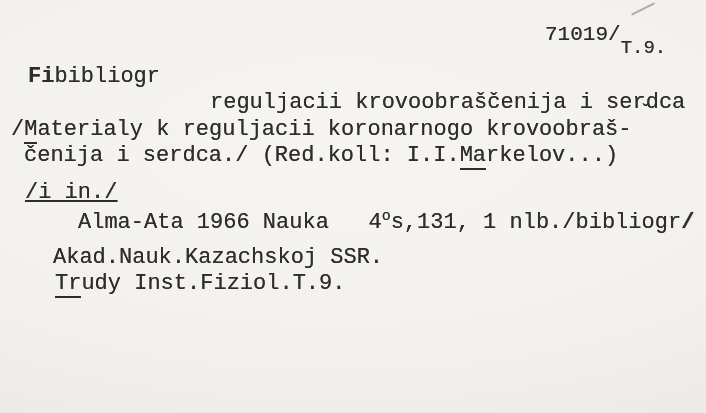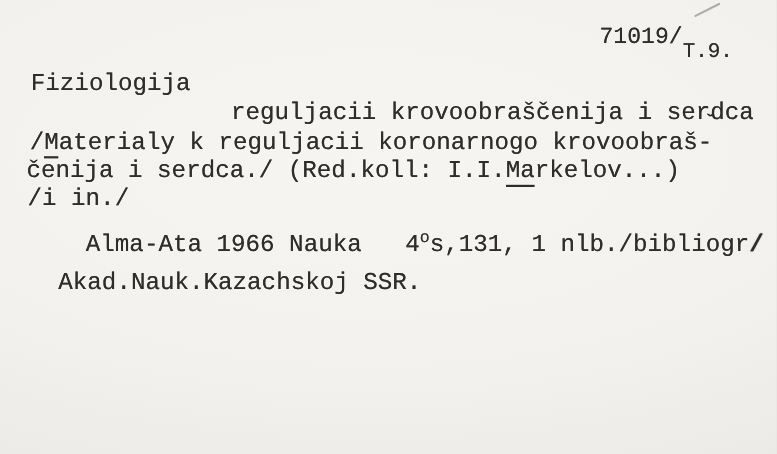--- a/index.html
+++ b/index.html
@@ -31,21 +31,21 @@
     text-shadow: 0 0 0.6px rgba(46,45,42,0.75);
     text-align: right;
   }
   .callnum { font-size: 21px; }
   .vol {
     display: inline-block;
     position: relative;
     top: 13px;
     font-size: 19px;
   }
-  .dk { font-weight: 400; }           
+  .dk { font-weight: 700; }           
   .heavy { font-weight: 700; text-shadow: 0 0 1px rgba(46,45,42,0.9); }
   .u {
     border-bottom: 2px solid currentColor;
     padding-bottom: 0px;
   }
   .rel { position: relative; display: inline-block; }
   .below-mark {
     position: absolute;
     left: 50%;
     top: 17px;
@@ -74,28 +74,29 @@
 </style>
 </head>
 <body>
 
 <div class="scan">
 
   <div class="pencil-mark"></div>
 
   <div class="line callnum" style="left:545px; top:22px;"><span>71019/</span><span class="vol">T.9.</span></div>
 
-  <div class="line" style="left:28px; top:64px;"><span class="dk">Fi</span><span>ziologija</span></div>
+  <div class="line" style="left:28px; top:64px;"><span class="dk">Fi</span><span>bibliogr</span></div>
 
   <div class="line" style="left:210px; top:90px;"><span>reguljacii krovoobraščenija i se</span><span class="rel"><span>rd</span><span class="below-mark">ˇ</span></span><span>ca</span></div>
 
-  <div class="line" style="left:27px; top:117px;"><span>/</span><span class="u">M</span><span>aterialy k reguljacii koronarnogo krovoobraš-</span></div>
+  <div class="line" style="left:11px; top:117px;"><span>/</span><span class="u">M</span><span>aterialy k reguljacii koronarnogo krovoobraš-</span></div>
 
   <div class="line" style="left:24px; top:143px;"><span>čenija i serdca./ (Red.koll: I.I.</span><span class="u">Ma</span><span>rkelov...)</span></div>
 
-  <div class="line" style="left:25px; top:168px;">/i in./</div>
+  <div class="line" style="left:25px; top:180px;text-decoration:underline;">/i in./</div>
 
   <div class="line" style="left:78px; top:210px;"><span>Alma-Ata 1966 Nauka   4</span><span class="sup">o</span><span>s,131, 1 nlb./bibliogr</span><span class="heavy">/</span></div>
 
   <div class="line" style="left:53px; top:245px;">Akad.Nauk.Kazachskoj SSR.</div>
 
+  <div class="line" style="left:55px; top:271px;"><span class="u">Tr</span><span>udy Inst.Fiziol.T.9.</span></div>
 
 </div>
 
 </body></html>

